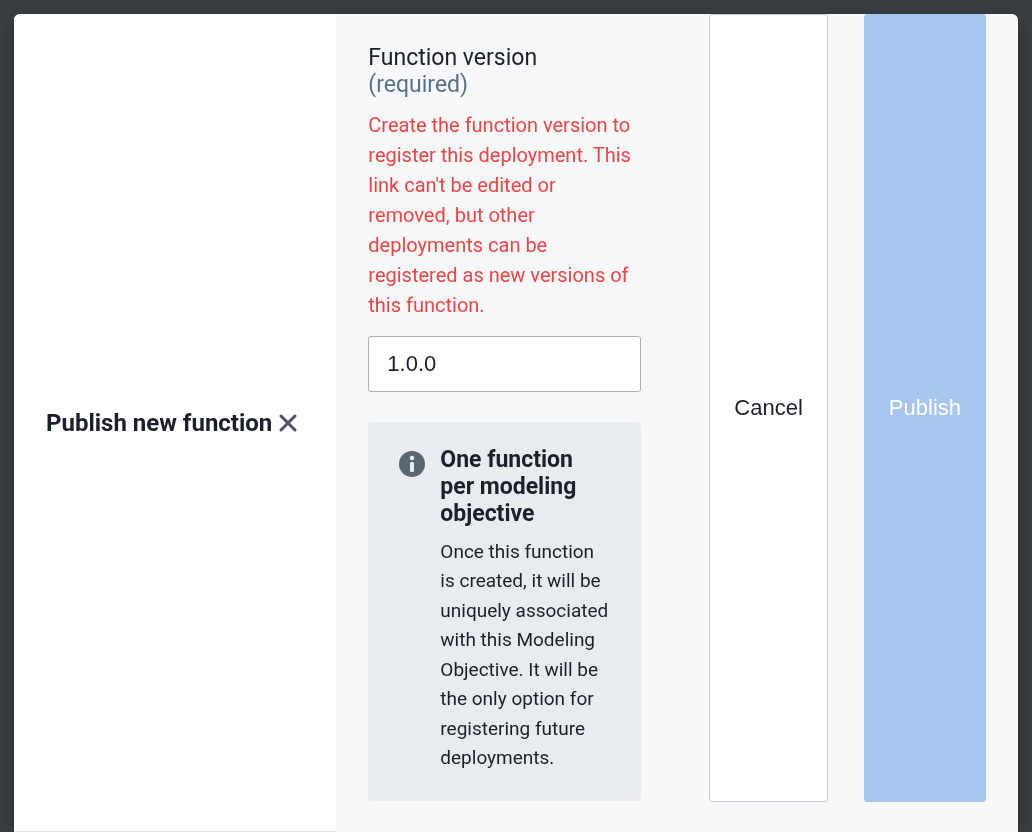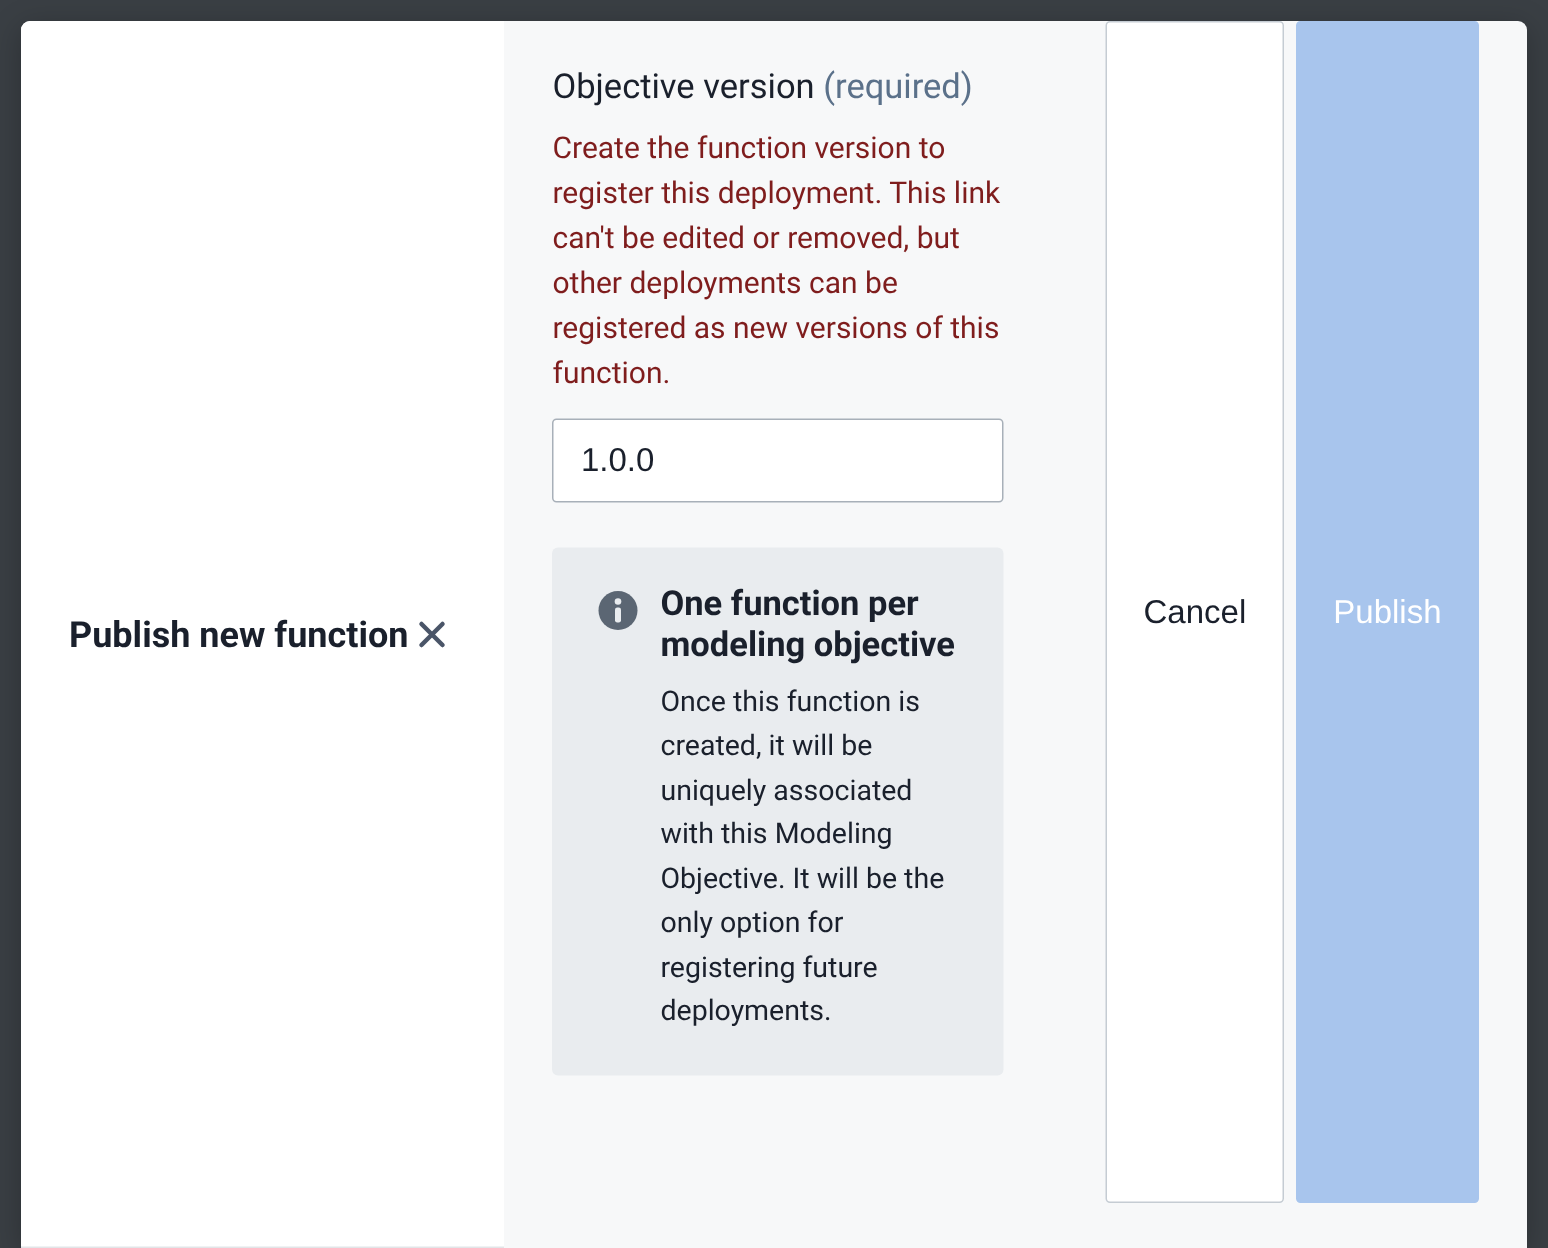--- a/index.html
+++ b/index.html
@@ -67,21 +67,21 @@
   }
   .label-strong {
     color: #1a202c;
   }
   .required {
     color: #5b718a;
   }
   .field-help {
     font-size: 20px;
     line-height: 1.5;
-    color: #7f1d1d;
+    color: #ef4444;
     margin: 6px 0 16px 0;
   }
   .text-input {
     width: 100%;
     border: 1px solid #a8b0b9;
     border-radius: 3px;
     background: #ffffff;
     padding: 14px 18px;
     font-size: 22px;
     color: #1a202c;
@@ -116,21 +116,21 @@
   .callout-text {
     font-size: 19px;
     line-height: 1.55;
     color: #1a202c;
     margin: 0;
   }
   .modal-footer {
     padding: 0 32px 30px 36px;
     display: flex;
     justify-content: flex-end;
-    gap: 8px;
+    gap: 36px;
   }
   .btn {
     font-size: 22px;
     padding: 10px 24px;
     border-radius: 3px;
     cursor: pointer;
     border: 1px solid transparent;
     line-height: 1.3;
   }
   .btn-secondary {
@@ -158,21 +158,21 @@
         <path d="M3 3 L17 17 M17 3 L3 17" stroke="#4a5568" stroke-width="3" stroke-linecap="round" fill="none"></path>
       </svg>
     </button>
   </div>
 
   <div class="modal-body">
 
 
     <div class="field">
       <div class="field-label-row">
-        <span class="label-strong">Objective version</span>
+        <span class="label-strong">Function version</span>
         <span class="required">(required)</span>
       </div>
       <div class="field-help">Create the function version to register this deployment. This link can't be edited or removed, but other deployments can be registered as new versions of this function.</div>
       <input type="text" class="text-input" value="1.0.0" style="">
     </div>
 
     <div class="callout">
       <div class="callout-icon">
         <svg width="28" height="28" viewBox="0 0 28 28">
           <circle cx="14" cy="14" r="13" fill="#5b6673"></circle>

